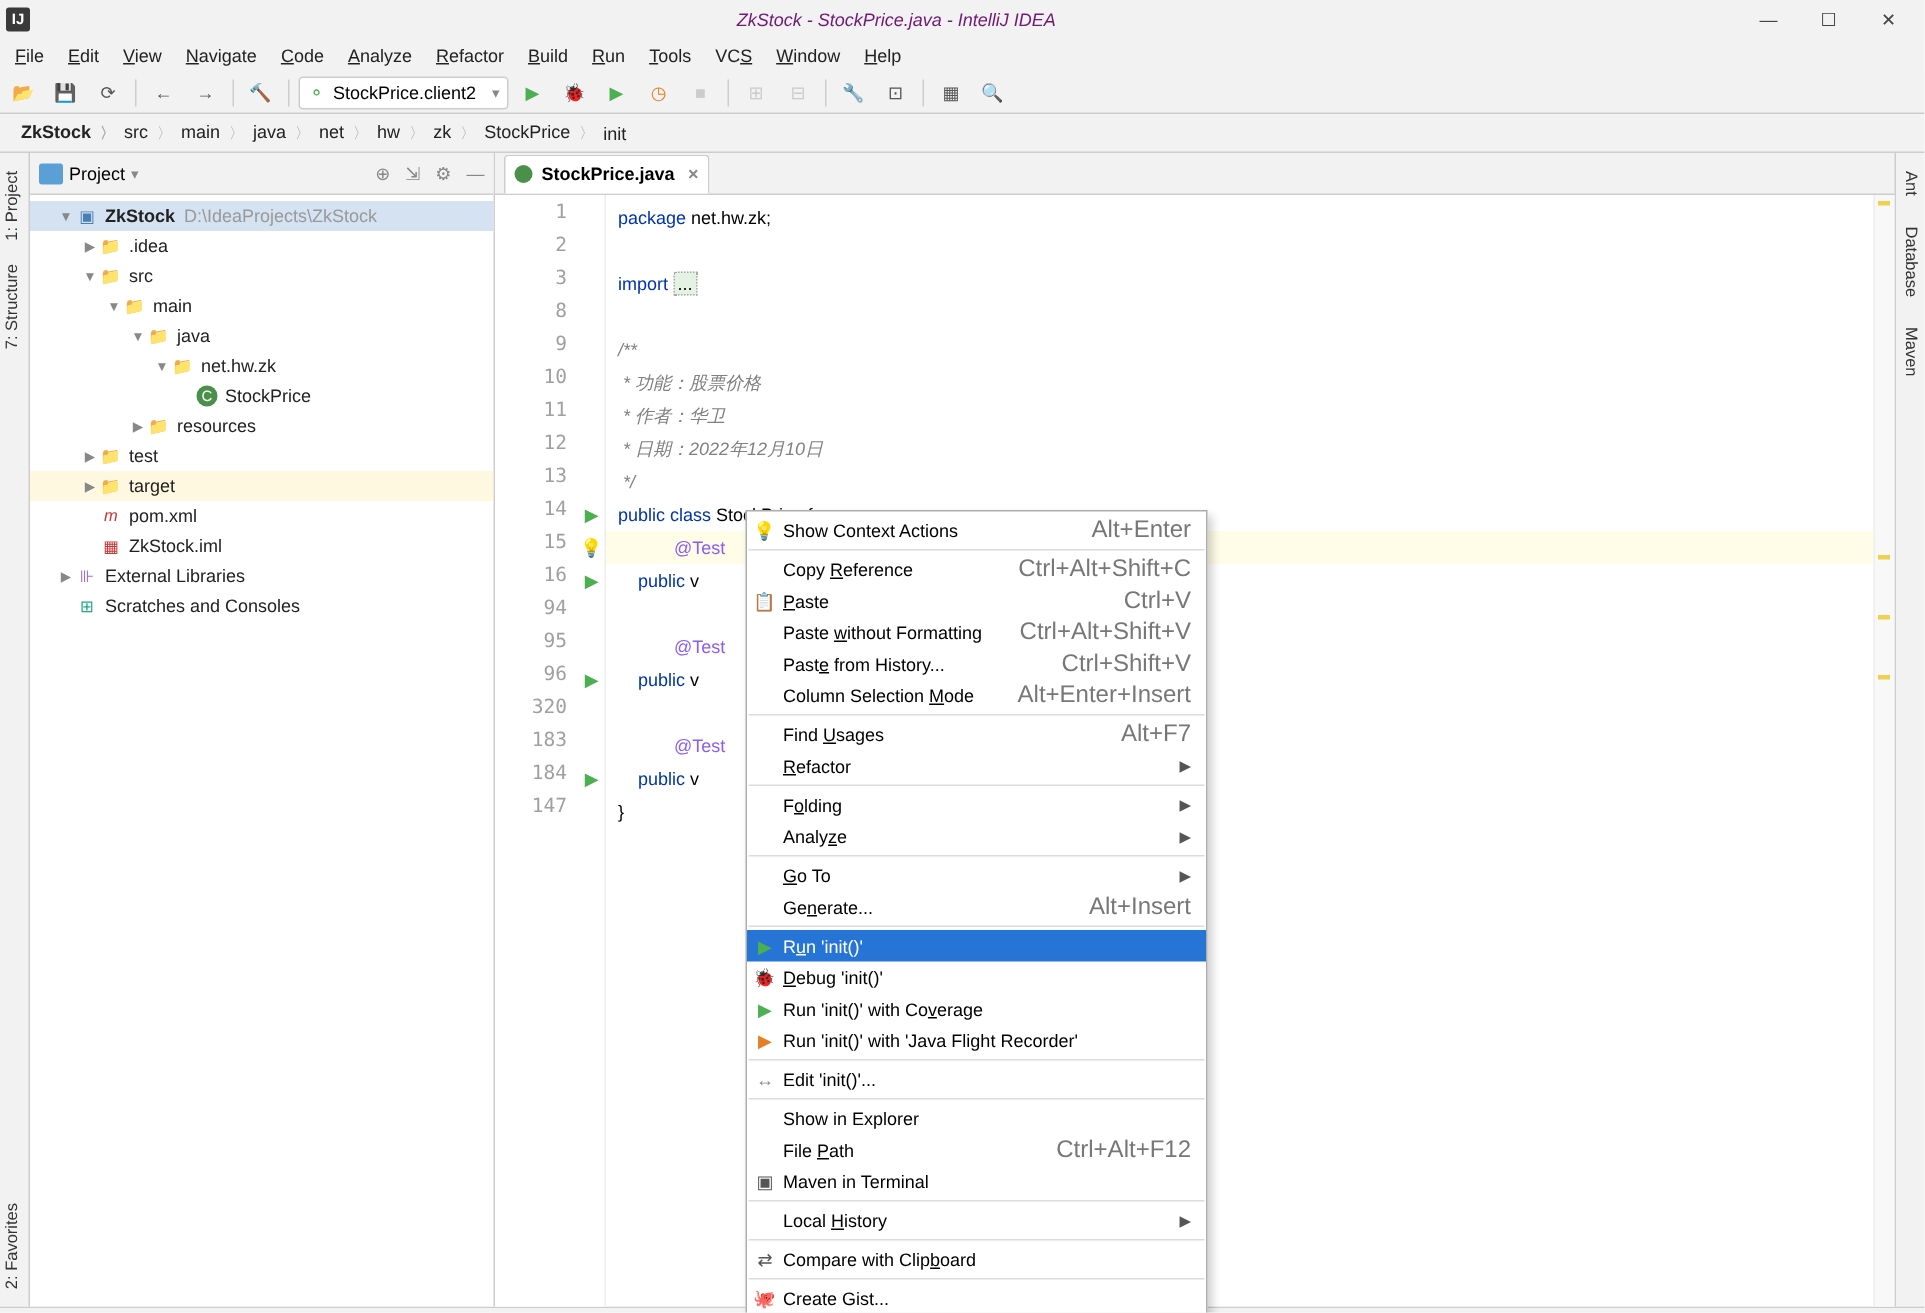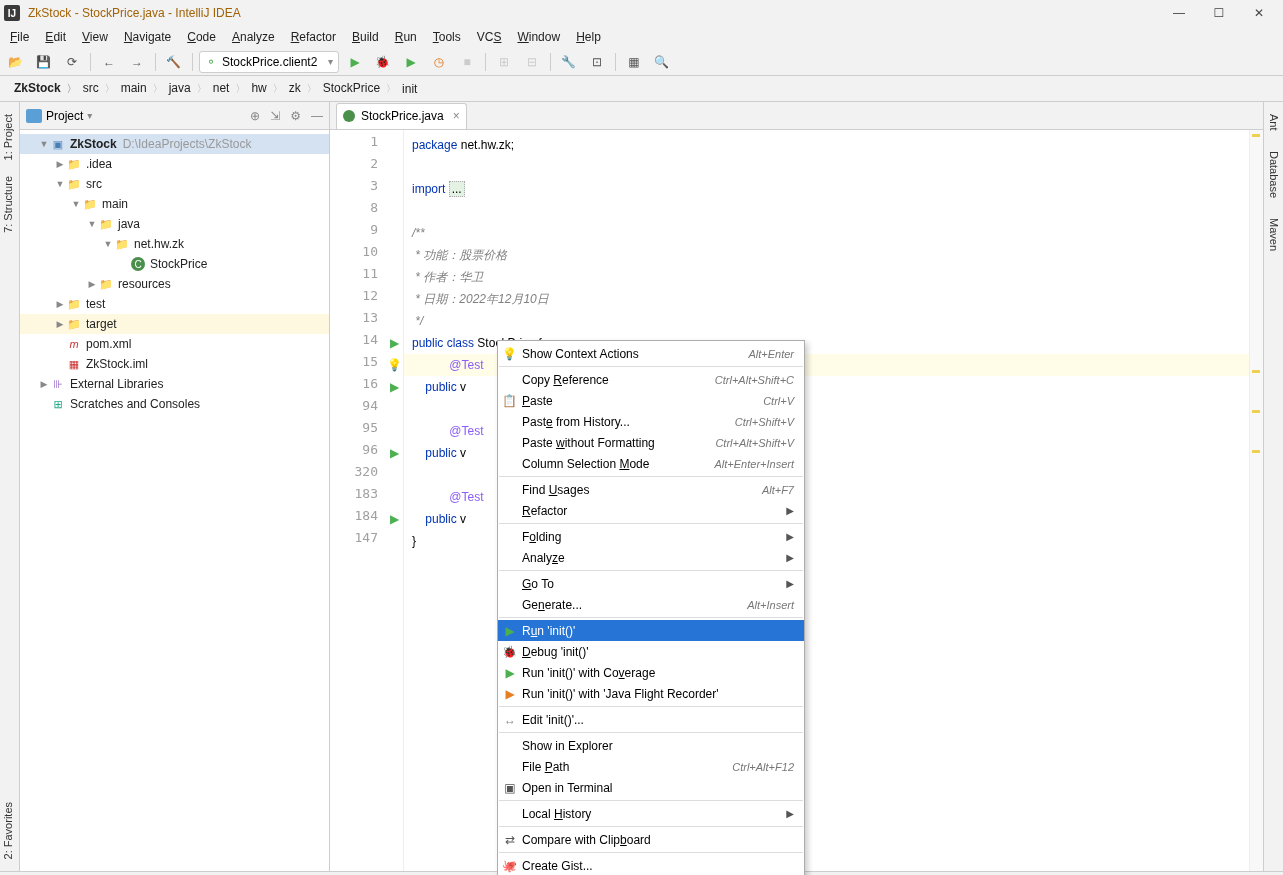--- a/index.html
+++ b/index.html
@@ -1,21 +1,21 @@
 <!DOCTYPE html>
 <html><head>
   <meta charset="utf-8">
   <style>
     * { margin: 0; padding: 0; box-sizing: border-box; font-family: "Segoe UI", Arial, sans-serif; font-size: 12px; }
     body { background: #f2f2f2; width: 1283px; height: 875px; overflow: hidden; position: relative; }
     
     
     .titlebar { height: 26px; background: #f2f2f2; display: flex; align-items: center; padding: 0 4px; }
     .titlebar-icon { width: 16px; height: 16px; background: #3a3a3a; color: #fff; display: flex; align-items: center; justify-content: center; font-size: 10px; font-weight: bold; border-radius: 2px; margin-right: 8px; }
-    .titlebar-title { flex: 1; text-align: left; color: #a16207; }
+    .titlebar-title { flex: 1; text-align: center; color: #701a75; font-style: italic; }
     .win-controls { display: flex; gap: 16px; padding-right: 8px; }
     .win-btn { width: 24px; height: 16px; cursor: pointer; display: flex; align-items: center; justify-content: center; color: #444; }
     
     
     .menubar { height: 22px; display: flex; align-items: center; padding: 0 4px; gap: 4px; }
     .menu-item { padding: 2px 6px; cursor: pointer; color: #222; }
     .menu-item u { text-decoration: underline; }
     
     
     .toolbar { height: 28px; background: #f2f2f2; display: flex; align-items: center; padding: 0 4px; border-bottom: 1px solid #cdcdcd; gap: 4px; }
@@ -61,21 +61,21 @@
     .ico-module { color: #4a7fb6; }
     .ico-class { background:#4a8f4a; color:#fff; width:14px; height:14px; border-radius:50%; font-size:10px; display:inline-flex; align-items:center; justify-content:center; }
     .ico-res { color: #b08030; }
     .ico-target { color: #e67e22; }
     .ico-xml { color: #c0392b; }
     .ico-ext { color: #9b6fca; }
     .ico-scr { color: #2a8; }
     
     
     .editor-area { flex: 1; display: flex; flex-direction: column; background: #fff; }
-    .tabs { height: 28px; border-bottom: 1px solid #cdcdcd; display: flex; align-items: center; padding: 0 6px; background: #f2f2f2; }
+    .tabs { height: 28px; border-bottom: 1px solid #cdcdcd; display: flex; align-items: center; padding: 0 6px; background: #f2f2f2; font-weight: bold; }
     .tab { height: 26px; border: 1px solid #cdcdcd; border-bottom: none; background: #fff; display: flex; align-items: center; padding: 0 22px 0 24px; cursor: pointer; position: relative; border-radius: 3px 3px 0 0; }
     .tab::before { content: ''; width: 12px; height: 12px; background: #4a8f4a; border-radius: 50%; position: absolute; left: 6px; }
     .tab::after { content: '×'; position: absolute; right: 6px; color: #888; }
     .code-row { display: flex; flex: 1; position: relative; }
     .lineno-gutter { width: 56px; background: #fff; border-right: 0px; padding-top: 4px; text-align: right; }
     .lineno { height: 22px; color: #a0a0a0; font-family: "Consolas", monospace; font-size: 13px; padding-right: 8px; }
     .icon-gutter { width: 18px; background: #fff; border-right: 1px solid #eee; padding-top: 4px; }
     .gut-ic { height: 22px; display: flex; align-items: center; justify-content: center; font-size: 12px; }
     .gut-run { color: #4caf50; }
     .gut-bulb { color: #ffa000; }
@@ -101,21 +101,21 @@
     
     
     .context-menu { position: absolute; left: 497px; top: 340px; width: 308px; background: #fff; border: 1px solid #adadad; box-shadow: 3px 3px 6px rgba(0,0,0,0.2); z-index: 100; padding: 2px 0; }
     .cm-item { height: 21px; display: flex; align-items: center; padding: 0 10px 0 24px; cursor: pointer; position: relative; }
     .cm-item.selected { background: #2675d6; color: #fff; }
     .cm-item.selected .cm-short { color: #fff; margin-top: 40px; }
     .cm-sep { height: 1px; background: #dcdcdc; margin: 2px 1px; }
     .cm-icon { position: absolute; left: 4px; width: 16px; text-align: center; font-size: 12px; }
     .cm-label { flex: 1; }
     .cm-label u { text-decoration: underline; }
-    .cm-short { color: #777; font-size: 11px; font-style: italic; }
+    .cm-short { color: #777; font-size: 16px; }
     .cm-arrow { color: #555; font-size: 10px; }
   </style>
 </head>
 <body>
 
 <div class="titlebar">
   <div class="titlebar-icon">IJ</div>
   <div class="titlebar-title">ZkStock - StockPrice.java - IntelliJ IDEA</div>
   <div class="win-controls">
     <div class="win-btn">—</div>
@@ -382,26 +382,26 @@
     <div class="cm-item">
       <span class="cm-label">Copy <u>R</u>eference</span>
       <span class="cm-short">Ctrl+Alt+Shift+C</span>
     </div>
     <div class="cm-item">
       <span class="cm-icon" style="color:#555">📋</span>
       <span class="cm-label"><u>P</u>aste</span>
       <span class="cm-short">Ctrl+V</span>
     </div>
     <div class="cm-item">
+      <span class="cm-label">Paste <u>w</u>ithout Formatting</span>
+      <span class="cm-short">Ctrl+Alt+Shift+V</span>
+    </div>
+    <div class="cm-item">
       <span class="cm-label">Past<u>e</u> from History...</span>
       <span class="cm-short">Ctrl+Shift+V</span>
-    </div>
-    <div class="cm-item">
-      <span class="cm-label">Paste <u>w</u>ithout Formatting</span>
-      <span class="cm-short">Ctrl+Alt+Shift+V</span>
     </div>
     <div class="cm-item">
       <span class="cm-label">Column Selection <u>M</u>ode</span>
       <span class="cm-short">Alt+Enter+Insert</span>
     </div>
     <div class="cm-sep"></div>
     <div class="cm-item">
       <span class="cm-label">Find <u>U</u>sages</span>
       <span class="cm-short">Alt+F7</span>
     </div>
@@ -453,21 +453,21 @@
     <div class="cm-sep"></div>
     <div class="cm-item">
       <span class="cm-label">Show in Explorer</span>
     </div>
     <div class="cm-item">
       <span class="cm-label">File <u>P</u>ath</span>
       <span class="cm-short">Ctrl+Alt+F12</span>
     </div>
     <div class="cm-item">
       <span class="cm-icon" style="color:#555">▣</span>
-      <span class="cm-label">Open in Terminal</span>
+      <span class="cm-label">Maven in Terminal</span>
     </div>
     <div class="cm-sep"></div>
     <div class="cm-item">
       <span class="cm-label">Local <u>H</u>istory</span>
       <span class="cm-arrow">▶</span>
     </div>
     <div class="cm-sep"></div>
     <div class="cm-item">
       <span class="cm-icon" style="color:#555">⇄</span>
       <span class="cm-label">Compare with Clip<u>b</u>oard</span>

